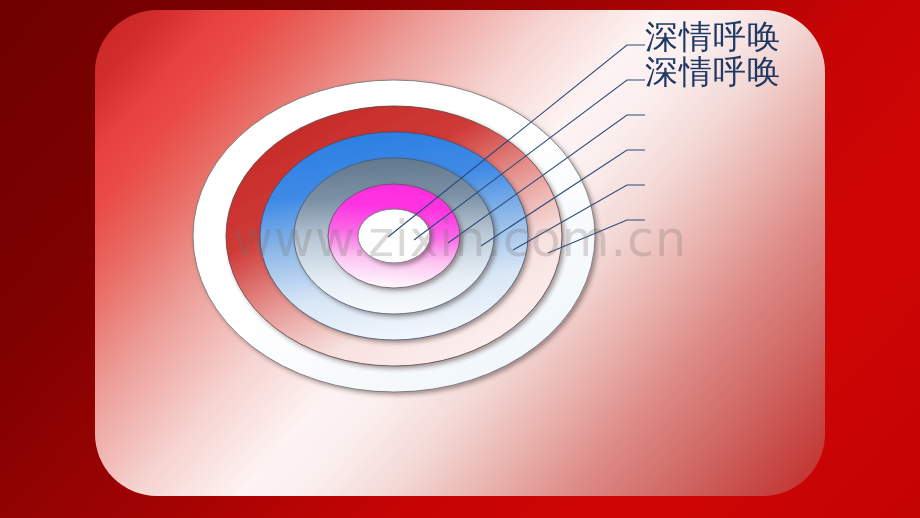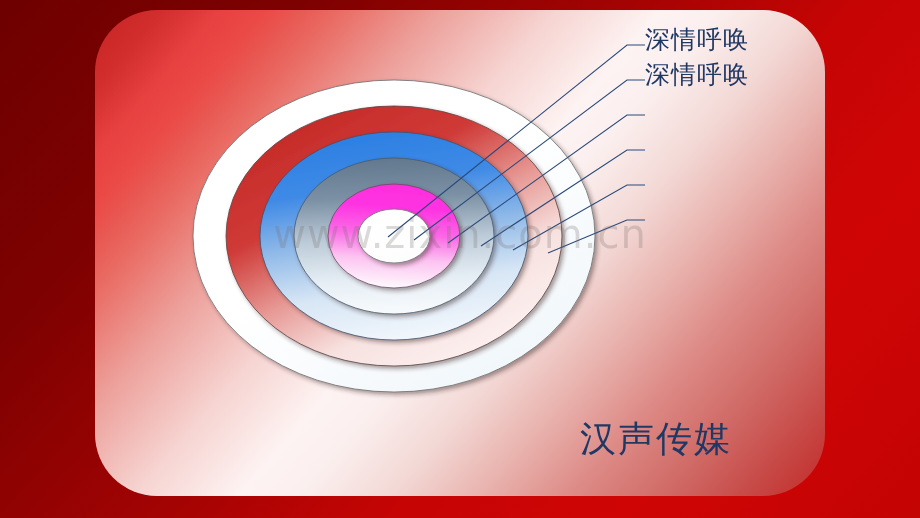--- a/index.html
+++ b/index.html
@@ -47,31 +47,31 @@
       rgba(255,255,255,0.0) 18%,
       rgba(255,255,255,0) 100%);
     pointer-events:none;
   }
   
   #rings{position:absolute;left:0;top:0;width:920px;height:518px;}
   
   #watermark{
     position:absolute;left:0;top:211px;width:920px;
     text-align:center;
-    font-size:40px;letter-spacing:1px;
+    font-size:49px;letter-spacing:1px;
     color:rgba(120,108,108,0.26);
     font-family:"DejaVu Sans","Liberation Sans",sans-serif;
     white-space:nowrap;pointer-events:none;
   }
   
   #labels{position:absolute;left:645px;top:22px;}
   .label{
     height:35px;line-height:35px;
-    font-size:25px;color:#1f3864;
-    font-family:Liberation Serif, serif;
+    font-size:33px;color:#1f3864;
+    font-family:Liberation Mono, monospace;
     white-space:nowrap;letter-spacing:1px;
   }
   
   #brand{
     position:absolute;left:580px;top:415px;
     font-size:36px;color:#1f3864;letter-spacing:2px;
     font-family:"DejaVu Sans","Liberation Sans",sans-serif;
     white-space:nowrap;
   }
 </style>
@@ -157,15 +157,14 @@
     </g>
   </svg>
 
   <div id="watermark">www.zixin.com.cn</div>
 
   <div id="labels">
     <div class="label">深情呼唤</div>
     <div class="label">深情呼唤</div>
   </div>
 
-  <div id="brand">汉声传媒</div>
 
 </div>
 
 </body></html>

